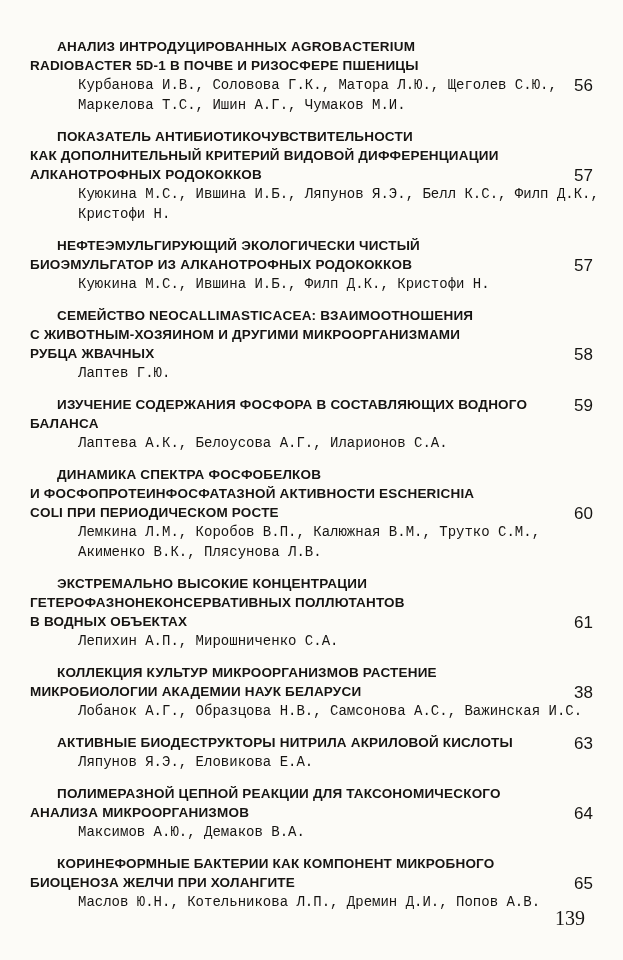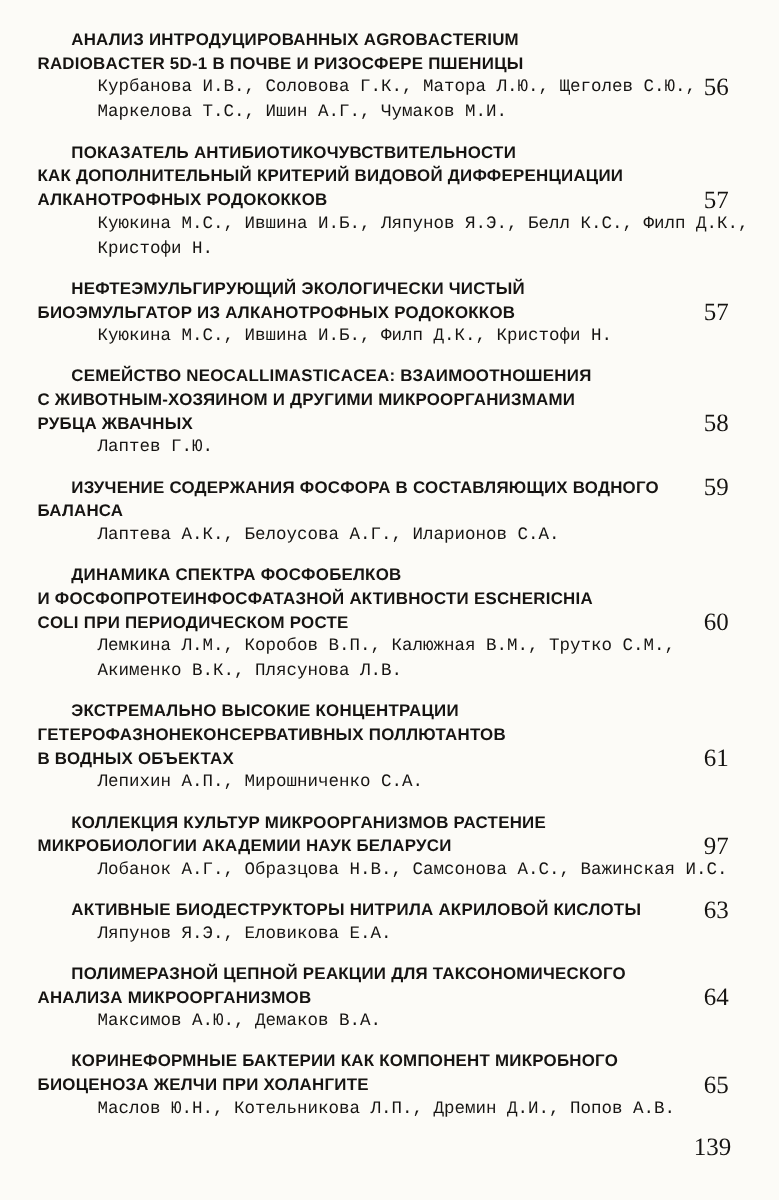--- a/index.html
+++ b/index.html
@@ -8,21 +8,21 @@
     background: #e9e8e4;
   }
   .page {
     position: relative;
     width: 623px;
     height: 960px;
     margin: 0 auto;
     background: #fcfbf7;
     color: #161412;
     box-sizing: border-box;
-    padding: 22px 30px 0 30px;
+    padding: 37px 30px 0 30px;
     overflow: hidden;
     font-family: "Liberation Serif", serif;
   }
   .toc {
     width: 563px;
   }
   .entry {
     margin-bottom: 12px;
   }
   .title-line {
@@ -32,25 +32,25 @@
     font-size: 13.5px;
     line-height: 19px;
     letter-spacing: 0.2px;
     white-space: nowrap;
   }
   .title-line.first {
     padding-left: 27px;
   }
   .page-num {
     position: absolute;
-    right: 10px;
+    right: 0;
     top: 1px;
-    font-family: Liberation Serif, serif;
+    font-family: Liberation Sans, sans-serif;
     font-weight: 400;
-    font-size: 20px;
+    font-size: 17px;
     letter-spacing: 0;
   }
   .authors-line {
     font-family: Liberation Mono, monospace;
     font-size: 14px;
     line-height: 20px;
     white-space: nowrap;
     margin-left: 48px;
   }
   .footer-page {
@@ -104,21 +104,21 @@
         <div class="authors-line">Акименко В.К., Плясунова Л.В.</div>
       </div>
       <div class="entry">
         <div class="title-line first"><span>ЭКСТРЕМАЛЬНО ВЫСОКИЕ КОНЦЕНТРАЦИИ</span></div>
         <div class="title-line"><span>ГЕТЕРОФАЗНОНЕКОНСЕРВАТИВНЫХ ПОЛЛЮТАНТОВ</span></div>
         <div class="title-line"><span>В ВОДНЫХ ОБЪЕКТАХ</span><span class="page-num">61</span></div>
         <div class="authors-line">Лепихин А.П., Мирошниченко С.А.</div>
       </div>
       <div class="entry">
         <div class="title-line first"><span>КОЛЛЕКЦИЯ КУЛЬТУР МИКРООРГАНИЗМОВ РАСТЕНИЕ</span></div>
-        <div class="title-line"><span>МИКРОБИОЛОГИИ АКАДЕМИИ НАУК БЕЛАРУСИ</span><span class="page-num">97</span></div>
+        <div class="title-line"><span>МИКРОБИОЛОГИИ АКАДЕМИИ НАУК БЕЛАРУСИ</span><span class="page-num">38</span></div>
         <div class="authors-line">Лобанок А.Г., Образцова Н.В., Самсонова А.С., Важинская И.С.</div>
       </div>
       <div class="entry">
         <div class="title-line first"><span>АКТИВНЫЕ БИОДЕСТРУКТОРЫ НИТРИЛА АКРИЛОВОЙ КИСЛОТЫ</span><span class="page-num">63</span></div>
         <div class="authors-line">Ляпунов Я.Э., Еловикова Е.А.</div>
       </div>
       <div class="entry">
         <div class="title-line first"><span>ПОЛИМЕРАЗНОЙ ЦЕПНОЙ РЕАКЦИИ ДЛЯ ТАКСОНОМИЧЕСКОГО</span></div>
         <div class="title-line"><span>АНАЛИЗА МИКРООРГАНИЗМОВ</span><span class="page-num">64</span></div>
         <div class="authors-line">Максимов А.Ю., Демаков В.А.</div>

